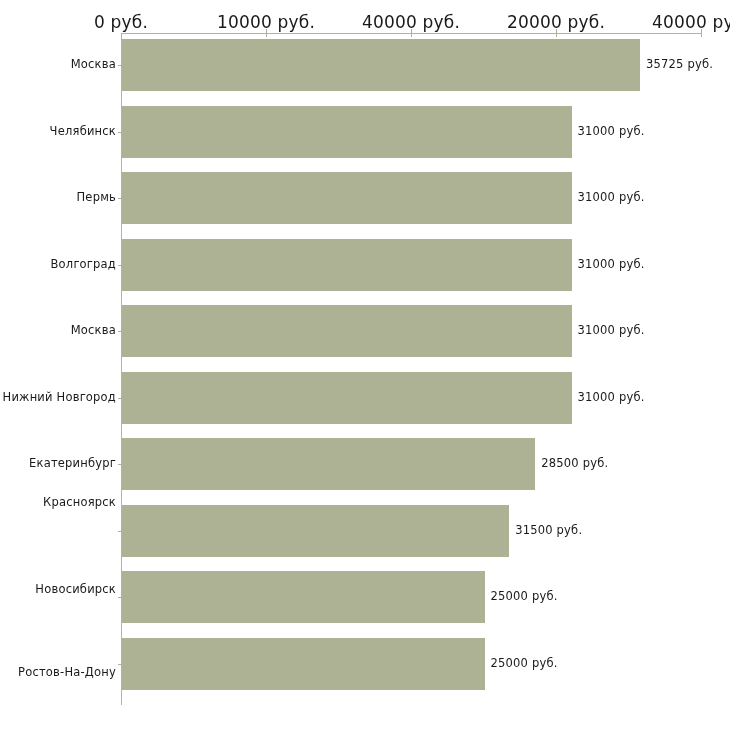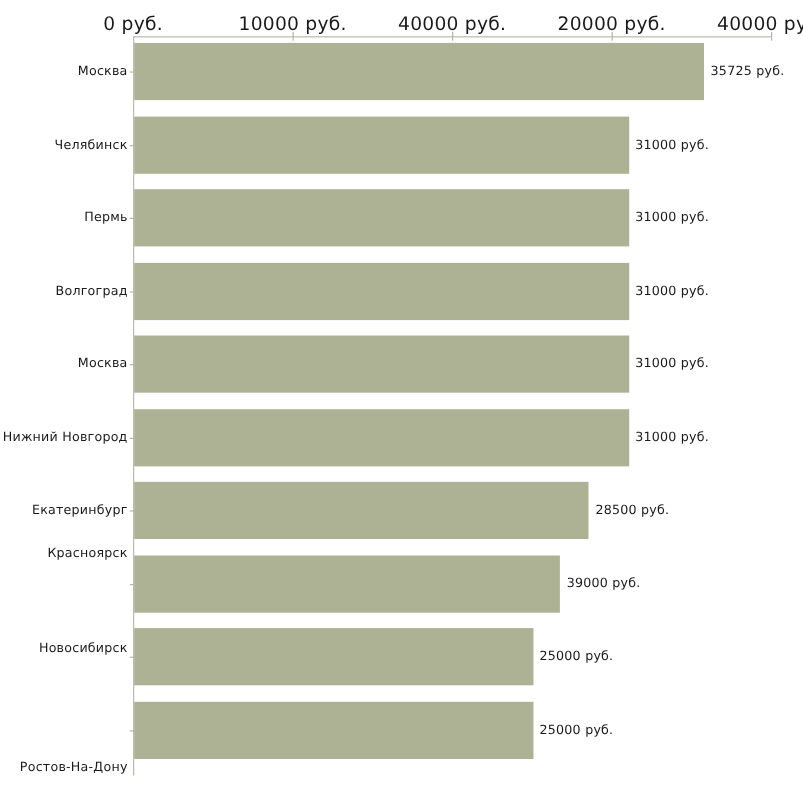--- a/index.html
+++ b/index.html
@@ -148,29 +148,29 @@
       <div class="row" style="top: 0px;">
         <div class="ytick" style="top: 464px;"></div>
         <div class="cat-label" style="top: 456px;">Екатеринбург</div>
         <div class="bar" style="top: 438px; height: 52px; width: 413.25px; background: rgb(173, 178, 148);"></div>
         <div class="bar-value" style="left: 541.25px; top: 456px; text-align: center;">28500 руб.</div>
       </div>
       <div class="row" style="top: 0px;">
         <div class="ytick" style="top: 531px;"></div>
         <div class="cat-label" style="top: 495px;">Красноярск</div>
         <div class="bar" style="top: 504.5px; height: 52px; width: 387.15px; background: rgb(173, 178, 148);"></div>
-        <div class="bar-value" style="left: 515.15px; top: 522.5px;">39000 руб.</div>
+        <div class="bar-value" style="left: 515.15px; top: 522.5px;">31500 руб.</div>
       </div>
       <div class="row" style="top: 0px;">
         <div class="ytick" style="top: 597px;"></div>
         <div class="cat-label" style="top: 582px;">Новосибирск</div>
         <div class="bar" style="top: 571px; height: 52px; width: 362.5px; background: rgb(173, 178, 148);"></div>
         <div class="bar-value" style="left: 490.5px; top: 589px;">25000 руб.</div>
       </div>
       <div class="row" style="top: 0px;">
         <div class="ytick" style="top: 664px;"></div>
-        <div class="cat-label" style="top: 690px; margin-left: 45px;">Ростов-На-Дону</div>
+        <div class="cat-label" style="top: 665px; margin-left: 45px;">Ростов-На-Дону</div>
         <div class="bar" style="top: 637.5px; height: 52px; width: 362.5px; background: rgb(173, 178, 148);"></div>
         <div class="bar-value" style="left: 490.5px; top: 655.5px;">25000 руб.</div>
       </div>
     </div>
 
 </div>
 
 </body></html>

